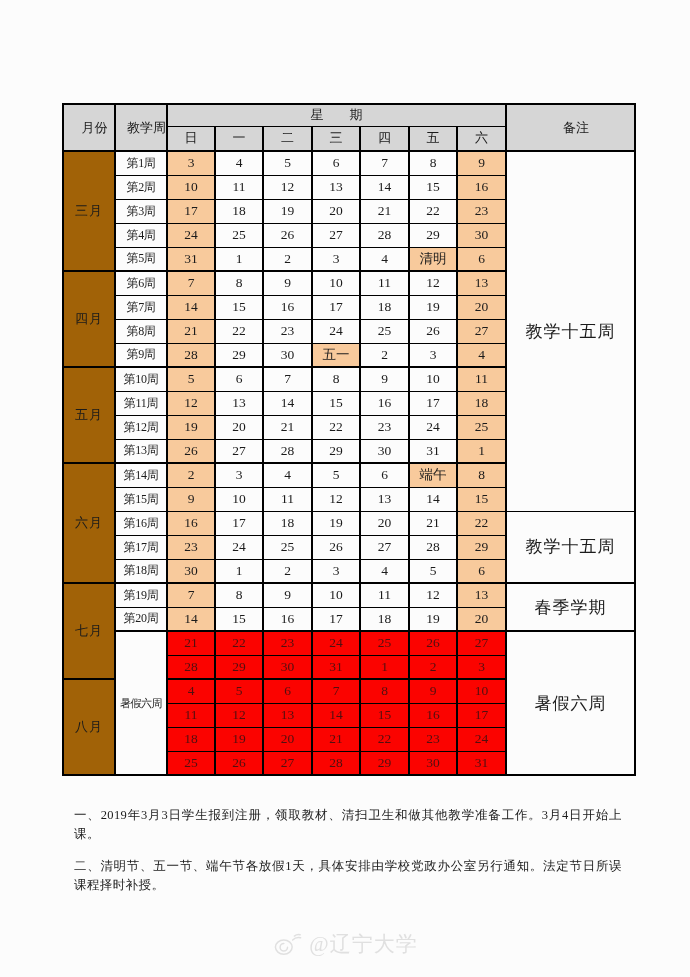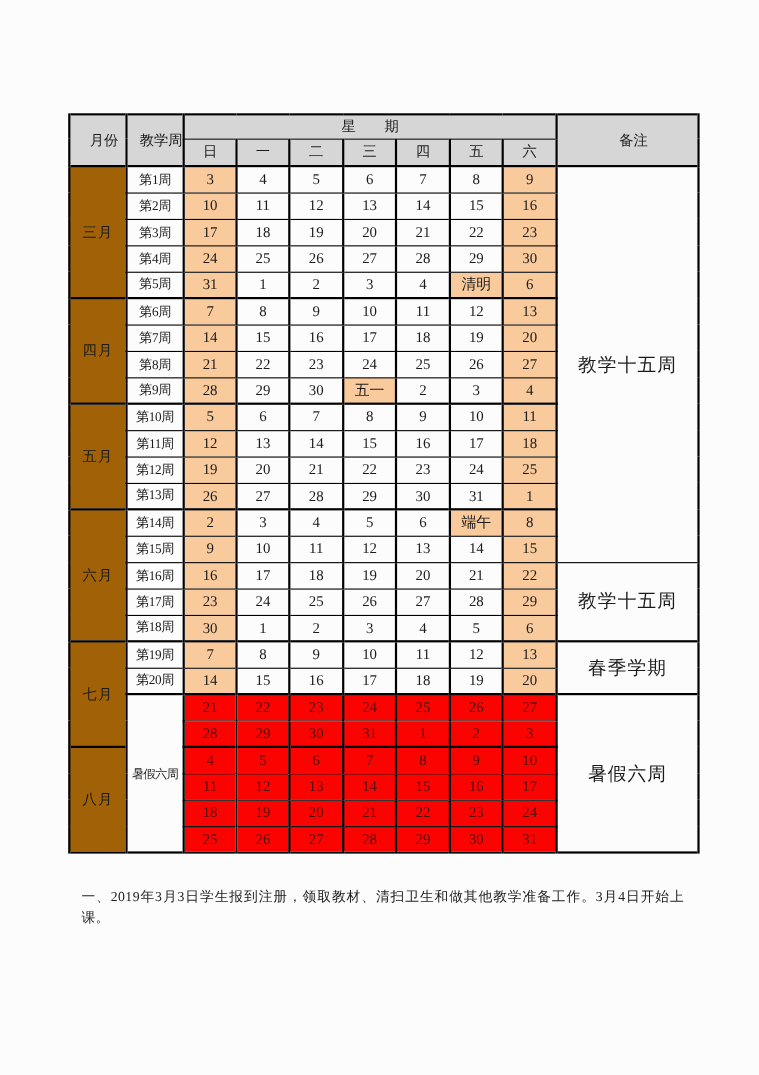--- a/index.html
+++ b/index.html
@@ -378,16 +378,28 @@
           <td class="day-cell vac">28</td>
           <td class="day-cell vac">29</td>
           <td class="day-cell vac">30</td>
           <td class="day-cell vac">31</td>
         </tr>
       </tbody>
   </table>
 
   <div class="notes">
     <p>一、2019年3月3日学生报到注册，领取教材、清扫卫生和做其他教学准备工作。3月4日开始上课。</p>
+    <p>二、清明节、五一节、端午节各放假1天，具体安排由学校党政办公室另行通知。法定节日所误课程择时补授。</p>
   </div>
 
+  <div class="watermark">
+    <span>
+      <svg viewBox="0 0 34 27" width="30" height="24" fill="none" stroke="currentColor" stroke-width="1.7" stroke-linecap="round">
+        <ellipse cx="13" cy="17" rx="9.5" ry="8"></ellipse>
+        <path d="M13 13 a4.2 4.2 0 1 0 4.2 4.2"></path>
+        <path d="M23 9 q4 -4 9 -2.5"></path>
+        <path d="M25 4.5 q3 -2.5 6.5 -1.5"></path>
+      </svg>
+    </span>
+    <span>@辽宁大学</span>
+  </div>
 
 </div>
 
 </body></html>

